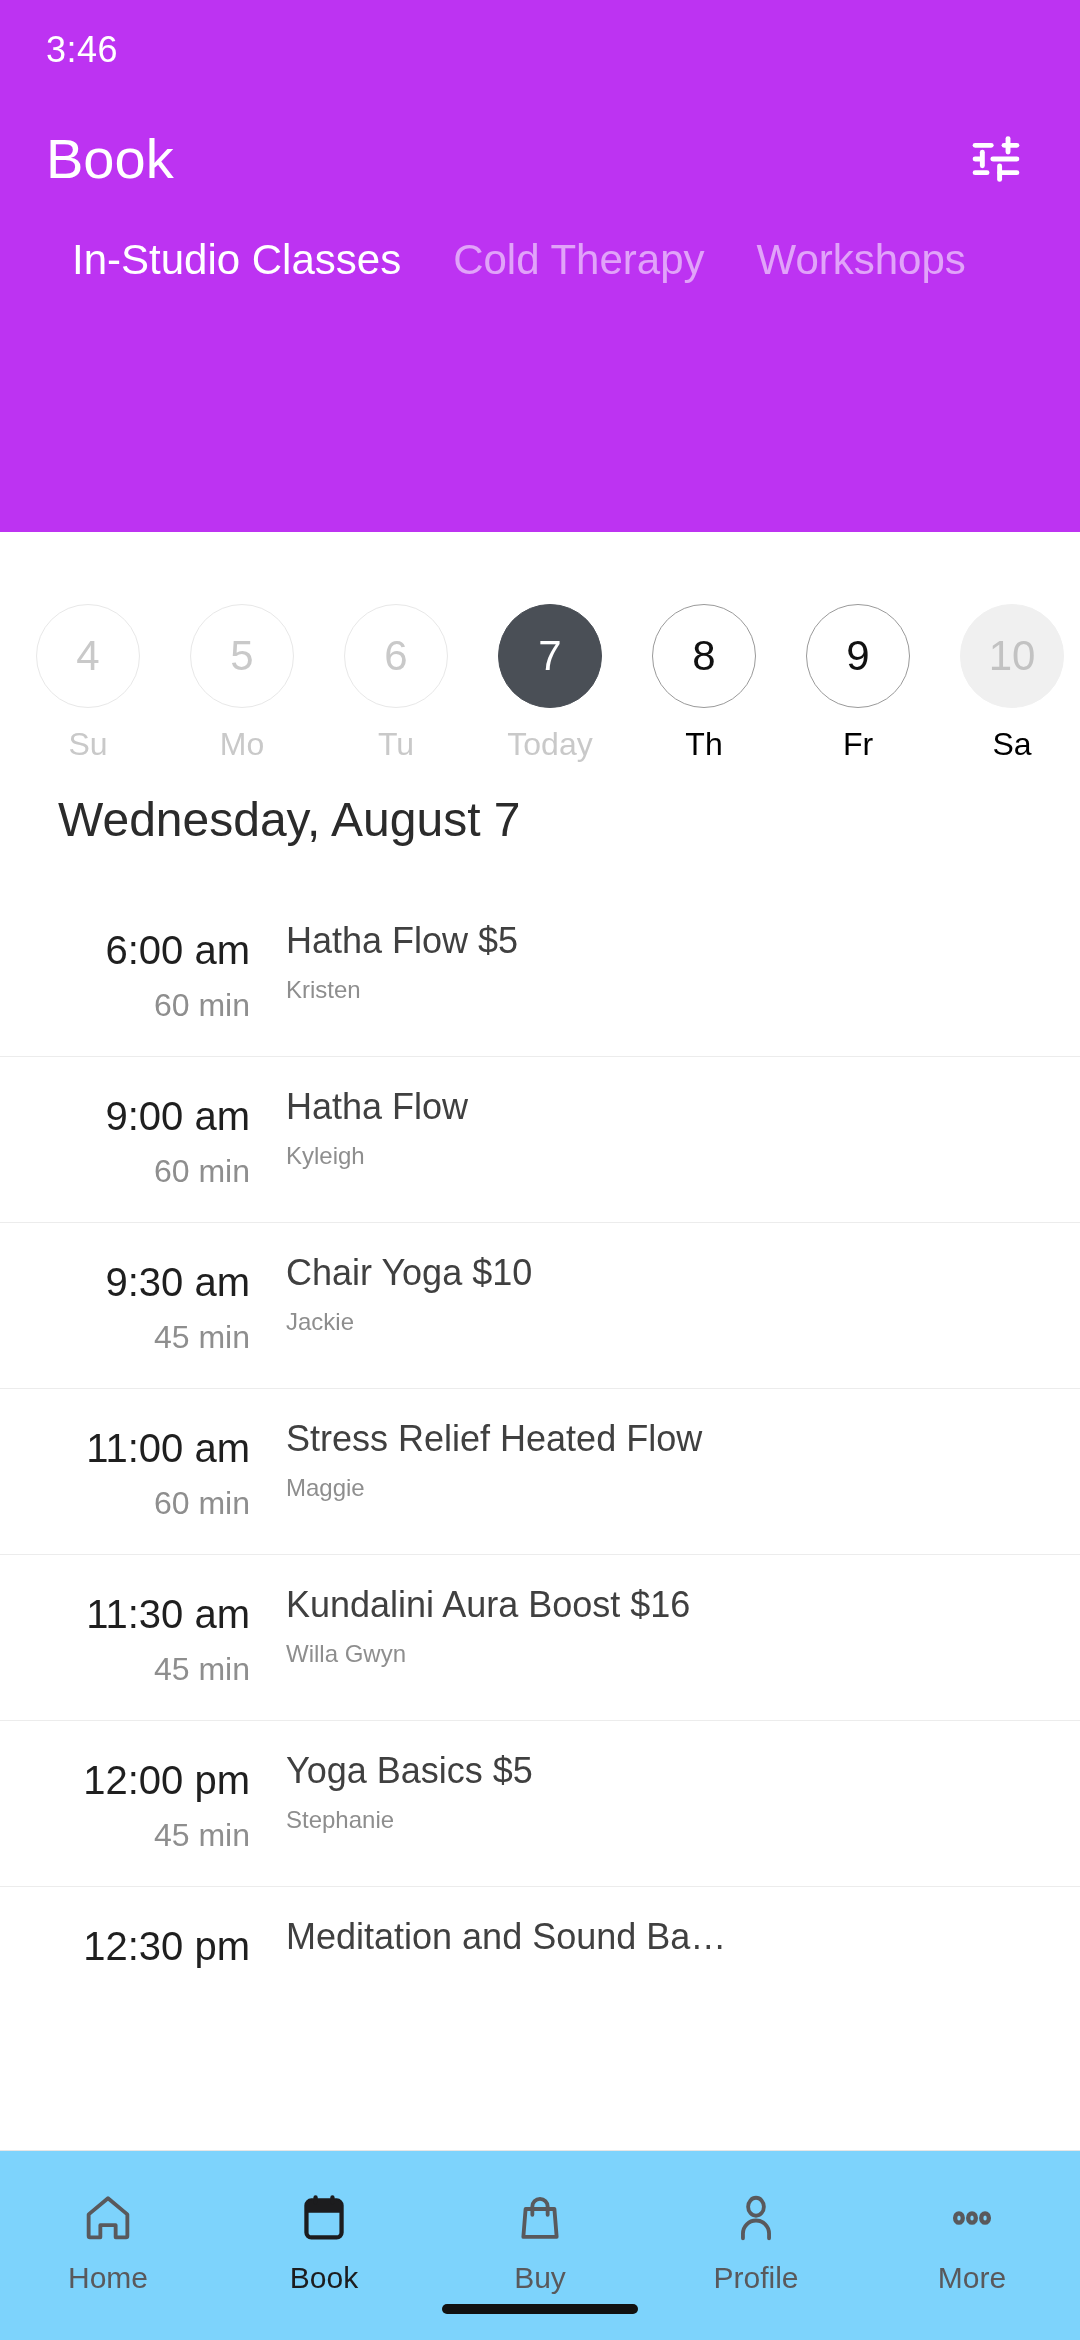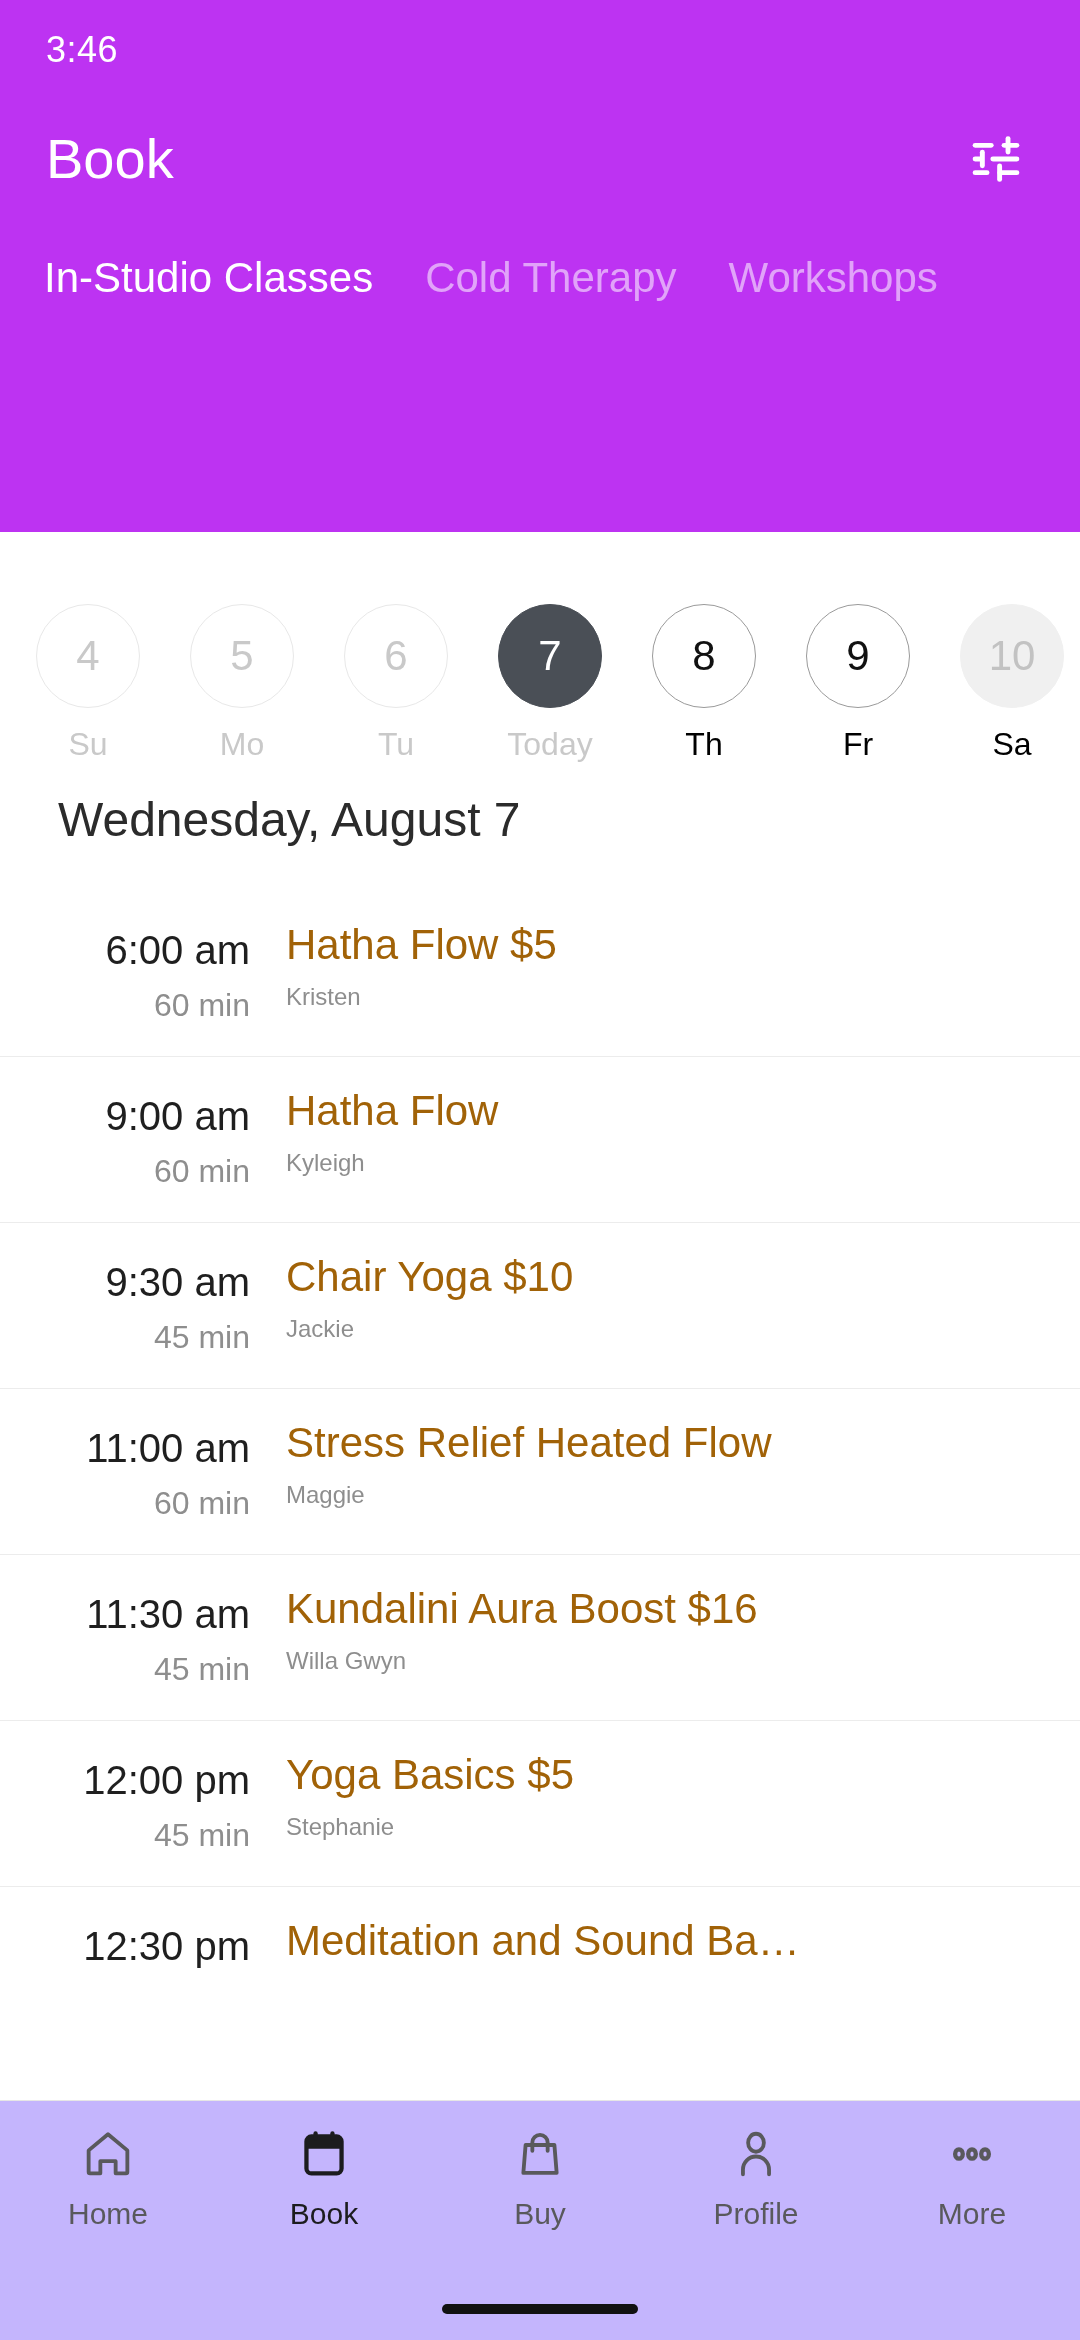--- a/index.html
+++ b/index.html
@@ -64,23 +64,23 @@
     display: flex;
     align-items: center;
     justify-content: center;
     cursor: pointer;
   }
   .filter-btn svg { display: block; }
 
   .tabs {
     display: flex;
     align-items: flex-start;
-    padding-left: 18px;
+    padding-left: 46px;
     gap: 0;
-    margin-top: 34px;
+    margin-top: 16px;
     white-space: nowrap;
     overflow: hidden;
   }
   .tab {
     font-size: 42px;
     font-weight: 400;
     color: rgba(255,255,255,0.55);
     padding: 0 26px;
     cursor: pointer;
     line-height: 1.25;
@@ -183,42 +183,42 @@
     font-size: 32px;
     color: #8e8e8e;
   }
   .col-info {
     flex: 1 1 auto;
     min-width: 0;
     padding-right: 40px;
     padding-left: 6px;
   }
   .class-name {
-    font-size: 42px;
-    color: #a16207;
+    font-size: 36px;
+    color: #404040;
     line-height: 1.12;
     white-space: nowrap;
     overflow: hidden;
   }
   .class-teacher {
     margin-top: 16px;
     font-size: 24px;
     color: #8e8e8e;
     line-height: 1.1;
   }
 
   
   .bottomnav {
     flex: 0 0 auto;
-    height: 240px;
+    height: 190px;
     border-top: 1px solid #e6e6e6;
-    background: #c4b5fd;
+    background: #7dd3fc;
     display: flex;
     align-items: flex-start;
-    padding-top: 22px;
+    padding-top: 36px;
   }
   .navitem {
     flex: 1 1 0;
     display: flex;
     flex-direction: column;
     align-items: center;
     cursor: pointer;
   }
   .navicon {
     height: 62px;

